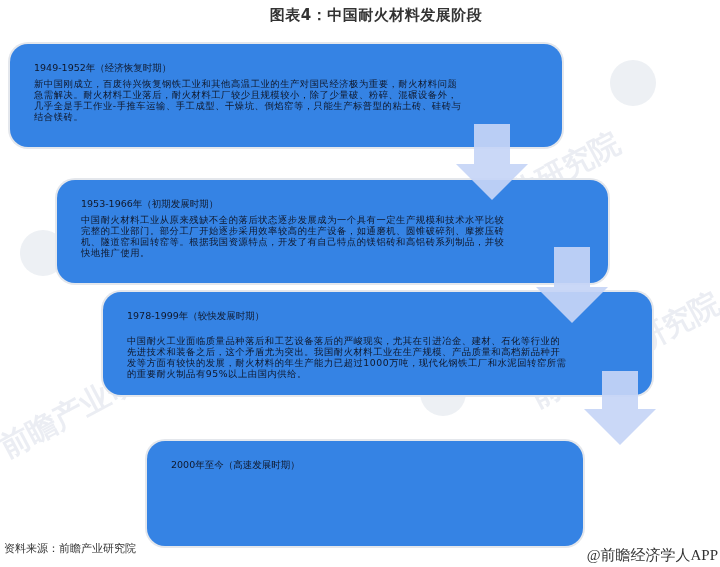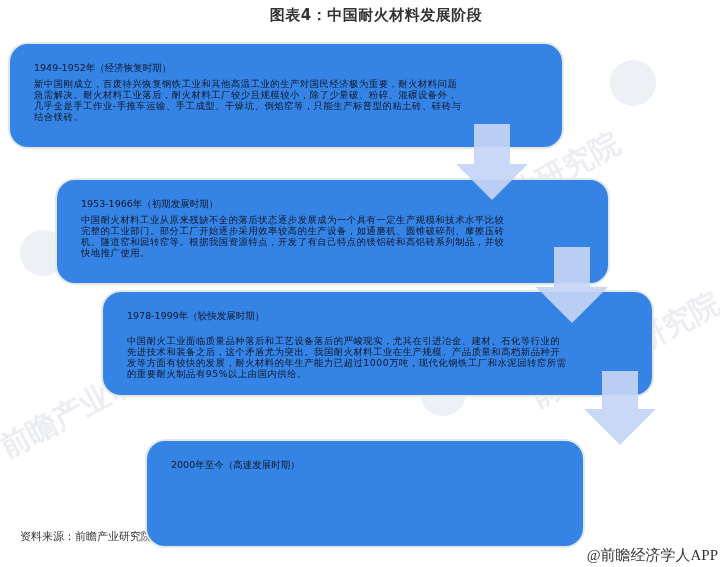--- a/index.html
+++ b/index.html
@@ -31,21 +31,21 @@
     .arrow { position: absolute; z-index: 2; }
     .arrow .shaft {
       position: absolute; background: rgba(198, 213, 246, 0.92);
     }
     .arrow .head {
       position: absolute; width: 0; height: 0;
       border-left: 36px solid transparent; border-right: 36px solid transparent;
       border-top: 36px solid rgba(198, 213, 246, 0.92);
     }
     .footer-left {
-      position: absolute; left: 4px; top: 529px; font-size: 11px; color: #333333; margin-left: 16px;
+      position: absolute; left: 4px; top: 541px; font-size: 11px; color: #333333;
     }
     .footer-right {
       position: absolute; right: 2px; top: 546px; font-size: 15px; color: #333333; font-family: Liberation Serif, serif;
     }
   </style>
 </head>
 <body>
 
 <div class="title">图表4：中国耐火材料发展阶段</div>
 

